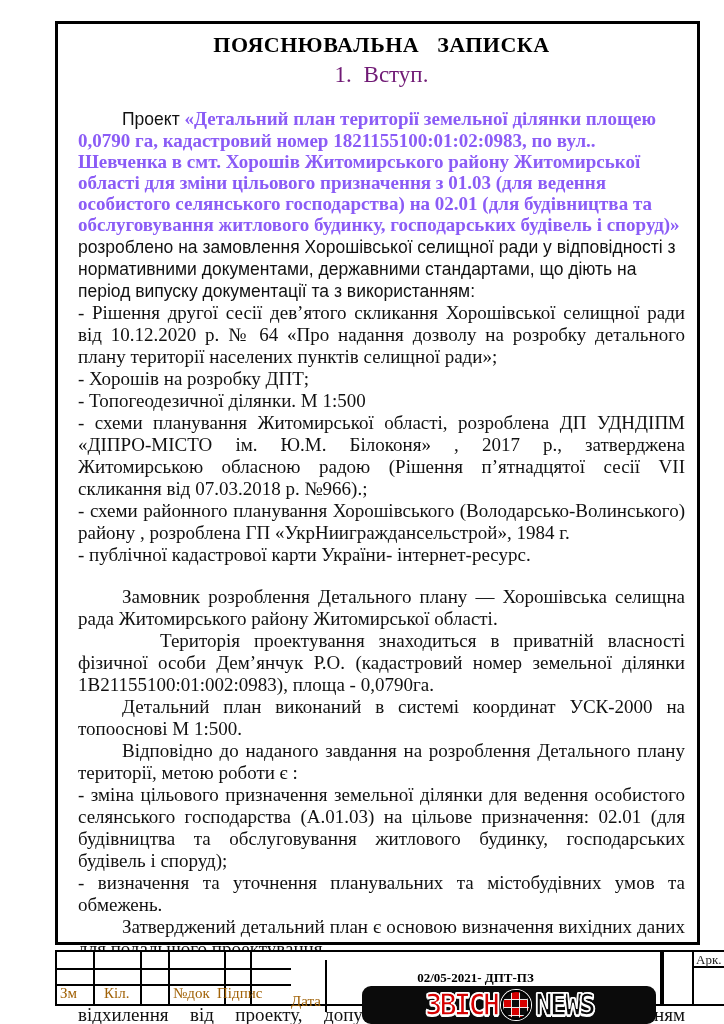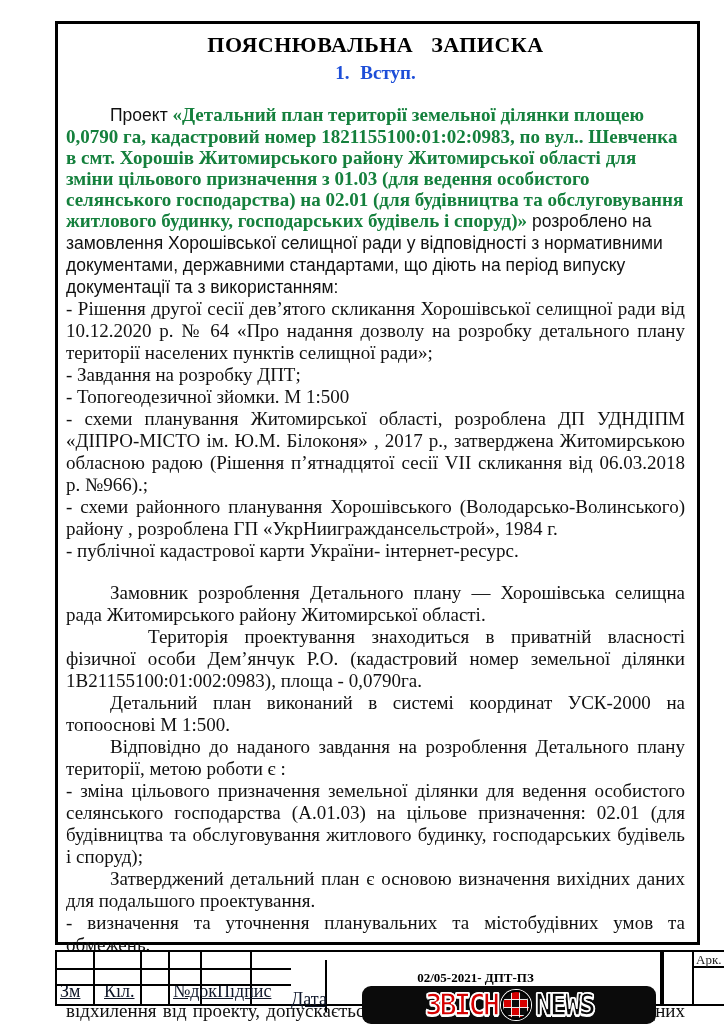--- a/index.html
+++ b/index.html
@@ -5,53 +5,53 @@
   html,body{margin:0;padding:0;}
   body{
     width:724px;height:1024px;position:relative;overflow:hidden;
     background:#ffffff;color:#111;
     font-family:"Liberation Serif", serif;
   }
   
   .frame{
     position:absolute;left:55px;top:21px;width:645px;height:924px;
     border:3px solid #000;box-sizing:border-box;
-    padding:6px 12px 0 8px;
+    padding:6px 12px 0 20px;
   }
   .doc-title{
     margin:2px 0 0 0;text-align:center;font-weight:bold;font-size:22px;
     letter-spacing:.5px;word-spacing:12px;color:#000;
   }
   .doc-heading{
-    margin:4px 0 0 0;text-align:center;font-weight:bold;font-size:19px;
-    word-spacing:6px;color:#1d4ed8;
+    margin:4px 0 0 0;text-align:center;font-weight:normal;font-size:23px;
+    word-spacing:6px;color:#701a75;
   }
   .lead{
     margin:20px 0 0 0;font-size:19px;line-height:21px;text-align:left;
   }
   .lead .sans{font-family:"Liberation Sans", sans-serif;font-size:17.5px;}
-  .lead .bold{font-weight:bold;color:#15803d;}
+  .lead .bold{font-weight:bold;color:#8b5cf6;}
   .lead-indent{display:inline-block;width:44px;}
   .src{ margin:0;font-size:19px;line-height:22px;text-align:justify; }
   .para{ margin:0;font-size:19px;line-height:22px;text-align:justify; text-indent:44px;font-family:Liberation Serif, serif;}
   .para.first{margin-top:20px;}
   .para.big-indent{text-indent:82px;}
   .para.dash{text-indent:0;}
   
   .stamp{
     position:absolute;left:55px;top:950px;width:672px;height:52px;
     border:2px solid #000;box-sizing:content-box;background:#fff;
   }
   .stamp .cell{
     position:absolute;box-sizing:border-box;border-right:2px solid #000;
     font-size:13px;font-family:"Liberation Serif", serif;color:#222;
   }
   .stamp .hline{position:absolute;left:0;height:2px;background:#000;}
   .stamp .label{
-    position:absolute;bottom:2px;left:3px;font-size:18px;color:#0f172a;white-space:nowrap;text-decoration:underline;
+    position:absolute;bottom:2px;left:3px;font-size:15px;color:#a16207;white-space:nowrap;
   }
   .stamp .doc-num{
     position:absolute;left:234px;top:0;width:371px;height:52px;
     display:flex;align-items:center;justify-content:center;
     font-weight:bold;font-size:13px;color:#000;border-right:2px solid #000;box-sizing:border-box;
   }
   .stamp .ark{
     position:absolute;left:635px;top:0;width:37px;height:16px;
     border-bottom:2px solid #000;box-sizing:border-box;
     font-size:13px;padding-left:4px;color:#222;
@@ -84,48 +84,48 @@
 </head>
 <body>
 
 <div class="frame">
   <h1 class="doc-title">ПОЯСНЮВАЛЬНА  ЗАПИСКА</h1>
   <h2 class="doc-heading">1.  Вступ.</h2>
 
   <p class="lead"><span class="lead-indent"></span><span class="sans">Проект </span><span class="bold">«Детальний план території  земельної ділянки  площею 0,0790 га, кадастровий номер 1821155100:01:02:0983, по вул.. Шевченка в смт. Хорошів Житомирського району Житомирської області для зміни цільового призначення з 01.03 (для ведення особистого селянського господарства) на 02.01 (для будівництва та обслуговування житлового будинку, господарських будівель і споруд)»</span><span class="sans"> розроблено на замовлення Хорошівської селищної ради  у відповідності з нормативними документами, державними стандартами, що діють на період випуску документації та з використанням:</span></p>
 
   <p class="src">-  Рішення  другої сесії дев’ятого скликання Хорошівської селищної ради від 10.12.2020 р.   №  64  «Про надання дозволу на розробку детального плану території населених пунктів селищної ради»;</p>
-  <p class="src">-  Завдання на розробку ДПТ;</p>
-  <p class="src">-  Топогеодезичної зйомки.  М 1:500</p>
-  <p class="src">-  схеми планування Житомирської області, розроблена ДП УДНДІПМ «ДІПРО-МІСТО ім. Ю.М. Білоконя» , 2017 р., затверджена Житомирською обласною радою (Рішення п’ятнадцятої сесії VII скликання від 06.03.2018 р. №966).;</p>
+  <p class="src">-  Хорошів на розробку ДПТ;</p>
+  <p class="src">-  Топогеодезичної ділянки.  М 1:500</p>
+  <p class="src">-  схеми планування Житомирської області, розроблена ДП УДНДІПМ «ДІПРО-МІСТО ім. Ю.М. Білоконя» , 2017 р., затверджена Житомирською обласною радою (Рішення п’ятнадцятої сесії VII скликання від 07.03.2018 р. №966).;</p>
   <p class="src">-  схеми районного планування Хорошівського (Володарсько-Волинського) району , розроблена ГП «УкрНииграждансельстрой», 1984 г.</p>
   <p class="src">-  публічної  кадастрової карти України- інтернет-ресурс.</p>
 
   <p class="para first">Замовник розроблення Детального плану — Хорошівська  селищна рада Житомирського району Житомирської області.</p>
   <p class="para big-indent">Територія проектування знаходиться  в приватній власності фізичної особи   Дем’янчук Р.О.  (кадастровий номер земельної ділянки 1В21155100:01:002:0983),  площа - 0,0790га.</p>
   <p class="para">Детальний план виконаний  в системі координат УСК-2000 на топооснові М 1:500.</p>
   <p class="para">Відповідно до наданого завдання на розроблення Детального плану території, метою роботи є :</p>
   <p class="para dash">-   зміна цільового призначення земельної ділянки для ведення особистого селянського господарства (А.01.03) на цільове призначення: 02.01 (для будівництва та обслуговування житлового будинку, господарських будівель і споруд);</p>
+  <p class="para dash">-  визначення та уточнення планувальних та містобудівних умов та обмежень.</p>
   <p class="para">Затверджений детальний план є основою визначення вихідних даних для подальшого проектування.</p>
-  <p class="para dash">-  визначення та уточнення планувальних та містобудівних умов та обмежень.</p>
   <p class="para">Зміни, які не передбачені даним детальним планом, щодо вимог до об'ємно-планувальних рішень, нормативних розривів, або до вимушеного відхилення від проекту, допускається приймати з урахуванням відповідних обгрунтувань за узгодженням з відповідними органами державного нагляду та замовника.</p>
 </div>
 
 <div class="stamp">
 
   <div class="cell" style="left:0;top:0;width:38px;height:52px;">
     <span class="label">Зм</span>
   </div>
   <div class="cell" style="left:38px;top:0;width:41px;height:52px;margin-left:6px;">
     <span class="label">Кіл.</span>
   </div>
   <div class="cell" style="left:79px;top:0;width:34px;height:52px;">
     <span class="label"></span>
   </div>
-  <div class="cell" style="left:113px;top:0;width:32px;height:52px;">
+  <div class="cell" style="left:113px;top:0;width:56px;height:52px;">
     <span class="label">№док</span>
   </div>
   <div class="cell" style="left:157px;top:0;width:38px;height:52px;">
     <span class="label">Підпис</span>
   </div>
   <div class="cell" style="left:195px;top:8px;width:39px;height:52px;margin-left:36px;">
     <span class="label">Дата</span>
   </div>
 
   <div class="hline" style="top:16px;width:234px;"></div>

